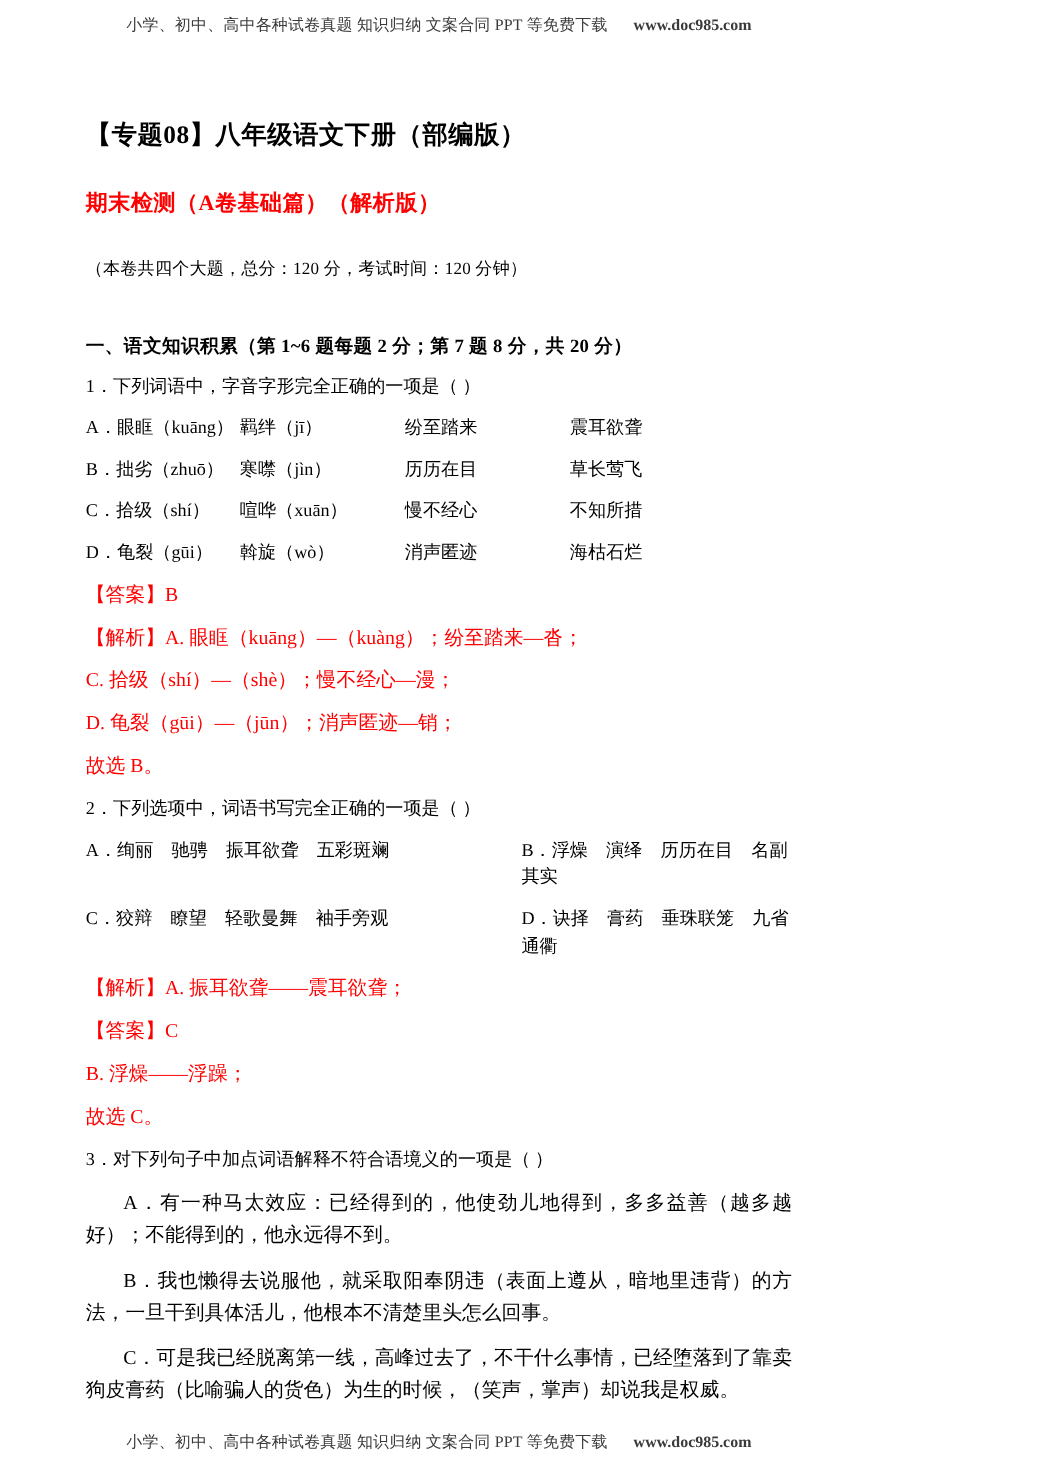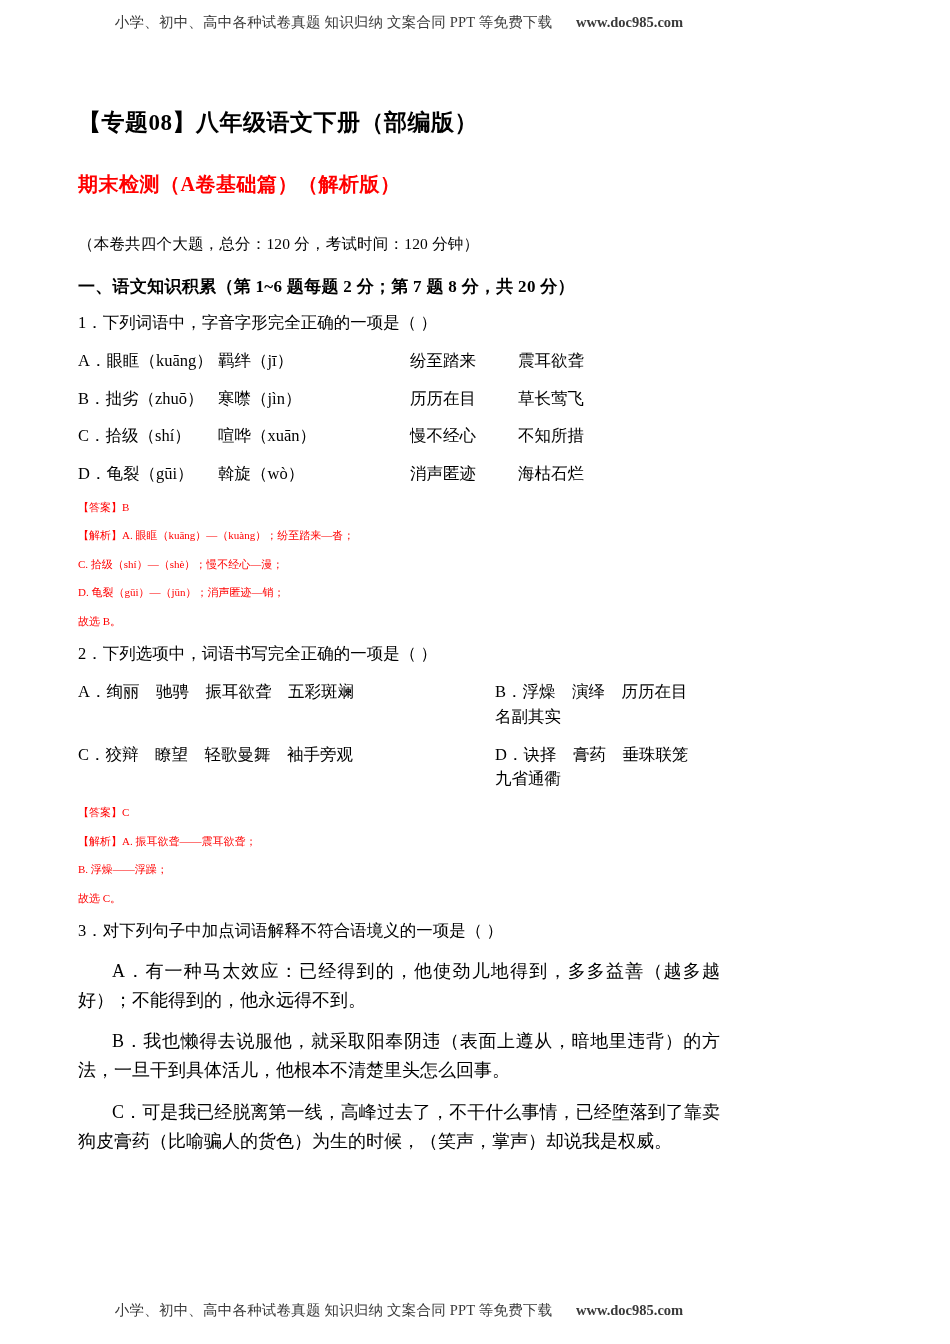--- a/index.html
+++ b/index.html
@@ -58,50 +58,49 @@
   }
   .title-note {
     text-align: left;
     font-size: 15.5px;
     margin-top: 36px;
     letter-spacing: 0.2px;
   }
   .section-head {
     font-size: 17px;
     font-weight: bold;
-    margin-top: 20px;
+    margin-top: 48px;
     letter-spacing: 0.3px;
   }
   .q {
     font-size: 16.5px;
     margin-top: 13px;
     line-height: 1.5;
   }
   .opt-row {
     display: flex;
     font-size: 16.5px;
     margin-top: 13px;
     line-height: 1.5;
   }
   .opt-row .c1 { width: 140px; flex: 0 0 140px; }
   .opt-row .c2 { width: 150px; flex: 0 0 150px; }
-  .opt-row .c3 { width: 150px; flex: 0 0 150px; text-align: center; }
+  .opt-row .c3 { width: 150px; flex: 0 0 150px; }
   .opt-row .c4 { flex: 1 1 auto; }
   .opt-row2 {
     display: flex;
     font-size: 16.5px;
     margin-top: 13px;
     line-height: 1.5;
-    gap: 21px;
   }
   .opt-row2 .h1 { width: 396px; flex: 0 0 396px; }
   .opt-row2 .h2 { flex: 1 1 auto; }
   .ans {
     color: #ff0000;
-    font-size: 11px;
+    font-size: 18px;
     margin-top: 12px;
     line-height: 1.5;
   }
   .para {
     font-size: 18px;
     margin-top: 13px;
     line-height: 1.6;
     text-align: justify;
   }
   .sp { display: inline-block; width: 34px; }
@@ -157,22 +156,22 @@
 
   <div class="q">2．下列选项中，词语书写完全正确的一项是（      ）</div>
   <div class="opt-row2">
     <span class="h1">A．绚丽　驰骋　振耳欲聋　五彩斑斓</span>
     <span class="h2">B．浮燥　演绎　历历在目　名副其实</span>
   </div>
   <div class="opt-row2">
     <span class="h1">C．狡辩　瞭望　轻歌曼舞　袖手旁观</span>
     <span class="h2">D．诀择　膏药　垂珠联笼　九省通衢</span>
   </div>
+  <div class="ans">【解析】A. 振耳欲聋——震耳欲聋；</div>
   <div class="ans">【答案】C</div>
-  <div class="ans">【解析】A. 振耳欲聋——震耳欲聋；</div>
   <div class="ans">B. 浮燥——浮躁；</div>
   <div class="ans">故选 C。</div>
 
   <div class="q">3．对下列句子中加点词语解释不符合语境义的一项是（      ）</div>
   <div class="para">
     <span class="sp"></span><span>A．有一种马太效应：已经得到的，他使劲儿地得到，多多益善（越多越好）；不能得到的，他永远得不到。</span>
   </div>
   <div class="para">
     <span class="sp"></span><span>B．我也懒得去说服他，就采取阳奉阴违（表面上遵从，暗地里违背）的方法，一旦干到具体活儿，他根本不清楚里头怎么回事。</span>
   </div>

